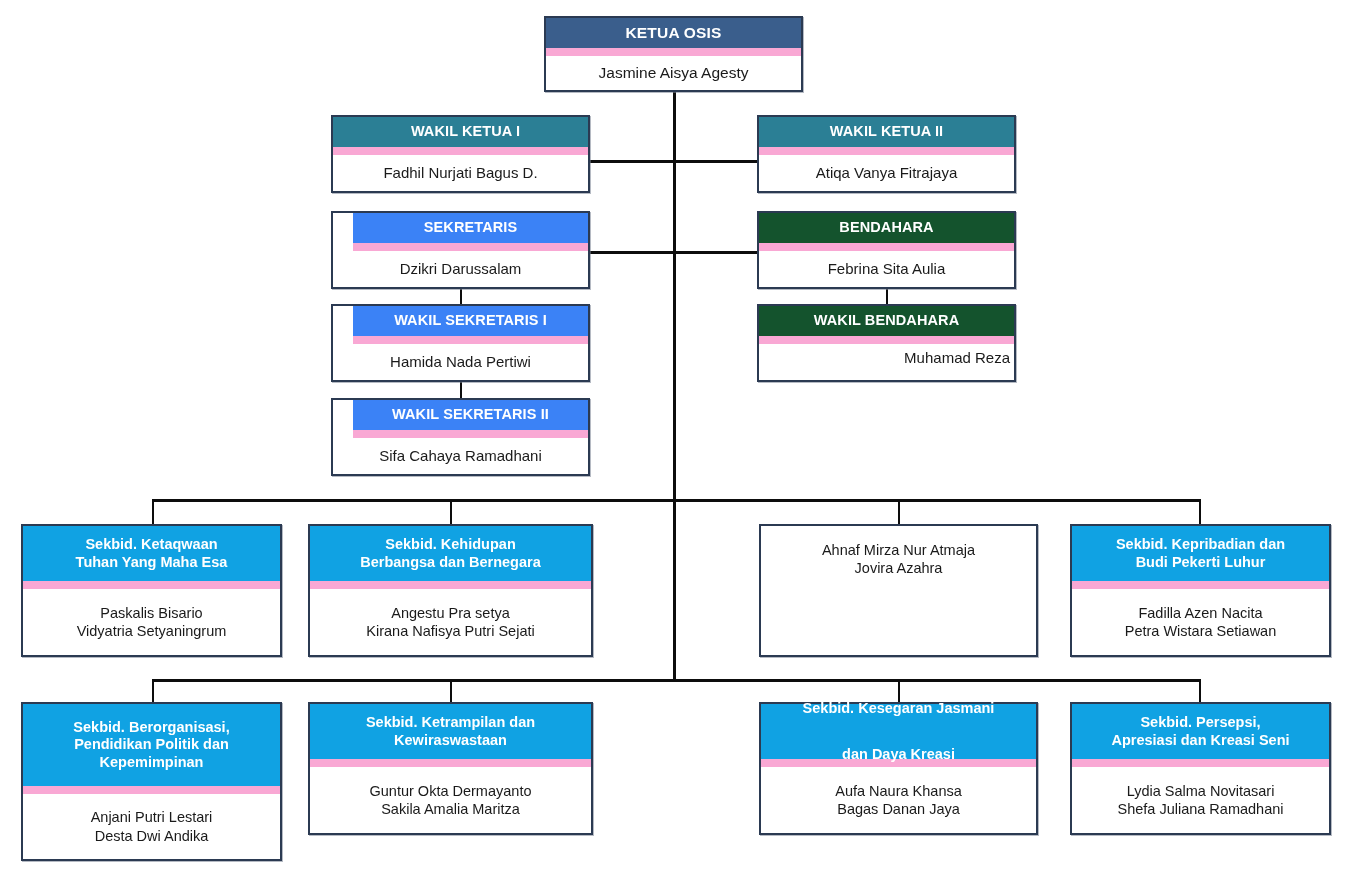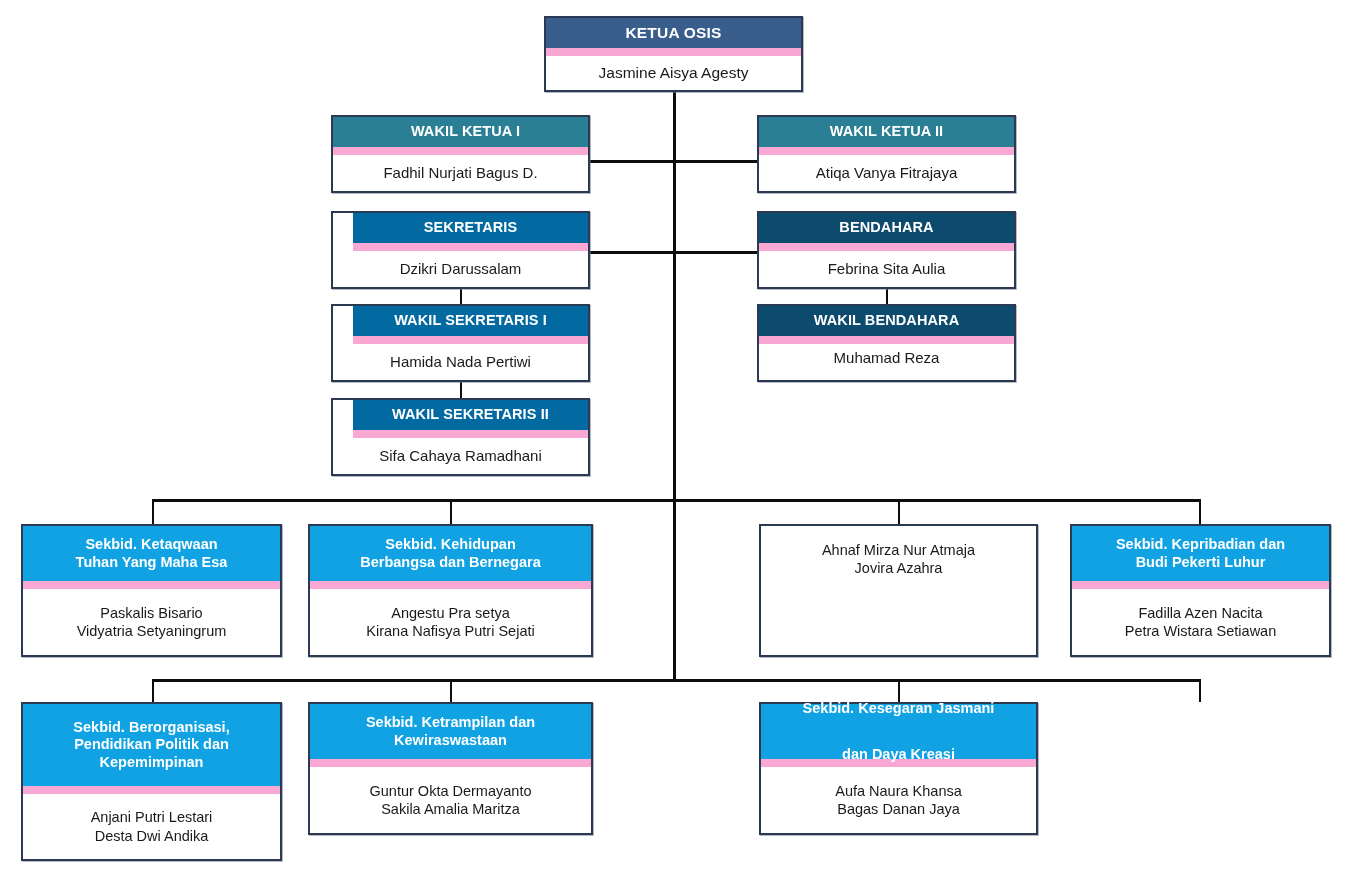--- a/index.html
+++ b/index.html
@@ -59,22 +59,22 @@
     justify-content: center;
     line-height: 1.25;
     background: #ffffff;
     padding: 2px 4px;
   }
   .node-body span { display: block; white-space: nowrap; }
 
   
   .c-navy   { background: #3a5e8c; }
   .c-teal   { background: #2b7f95; }
-  .c-olive  { background: #0369a1; margin-left: 20px; }
-  .c-orange { background: #0c4a6e; }
+  .c-olive  { background: #3b82f6; margin-left: 20px; }
+  .c-orange { background: #14532d; }
   .c-cyan   { background: #10a2e3; }
 
   
   .t-top    { font-size: 15.5px; letter-spacing: 0.2px; }
   .t-mid    { font-size: 14.5px; letter-spacing: 0.1px; }
   .t-sek    { font-size: 14.5px; }
   .body-top { font-size: 15.5px; }
   .body-mid { font-size: 15px; }
   .body-sek { font-size: 14.5px; }
 </style>
@@ -142,21 +142,21 @@
 
   <div class="node" style="left:331px; top:304px; width:259px; height:78px;">
     <div class="node-head c-olive t-mid" style="height:38px;">WAKIL SEKRETARIS I</div>
     <div class="node-body body-mid" style="height:36px;">
       <span>Hamida Nada Pertiwi</span>
     </div>
   </div>
 
   <div class="node" style="left:757px; top:304px; width:259px; height:78px;">
     <div class="node-head c-orange t-mid" style="height:38px;">WAKIL BENDAHARA</div>
-    <div class="node-body body-mid" style="height:28px;">
+    <div class="node-body body-mid" style="height:28px;align-items:flex-end;">
       <span>Muhamad Reza</span>
     </div>
   </div>
 
   <div class="node" style="left:331px; top:398px; width:259px; height:78px;">
     <div class="node-head c-olive t-mid" style="height:38px;">WAKIL SEKRETARIS II</div>
     <div class="node-body body-mid" style="height:36px;">
       <span>Sifa Cahaya Ramadhani</span>
     </div>
   </div>
@@ -228,14 +228,24 @@
     <div class="node-head c-cyan t-sek" style="height:63px; flex-direction:column;gap:28px;">
       <span>Sekbid. Kesegaran Jasmani</span>
       <span>dan Daya Kreasi</span>
     </div>
     <div class="node-body body-sek" style="height:66px;">
       <span>Aufa Naura Khansa</span>
       <span>Bagas Danan Jaya</span>
     </div>
   </div>
 
+  <div class="node" style="left:1070px; top:702px; width:261px; height:133px;">
+    <div class="node-head c-cyan t-sek" style="height:63px; flex-direction:column;">
+      <span>Sekbid. Persepsi,</span>
+      <span>Apresiasi dan Kreasi Seni</span>
+    </div>
+    <div class="node-body body-sek" style="height:66px;">
+      <span>Lydia Salma Novitasari</span>
+      <span>Shefa Juliana Ramadhani</span>
+    </div>
+  </div>
 
 </div>
 
 </body></html>

